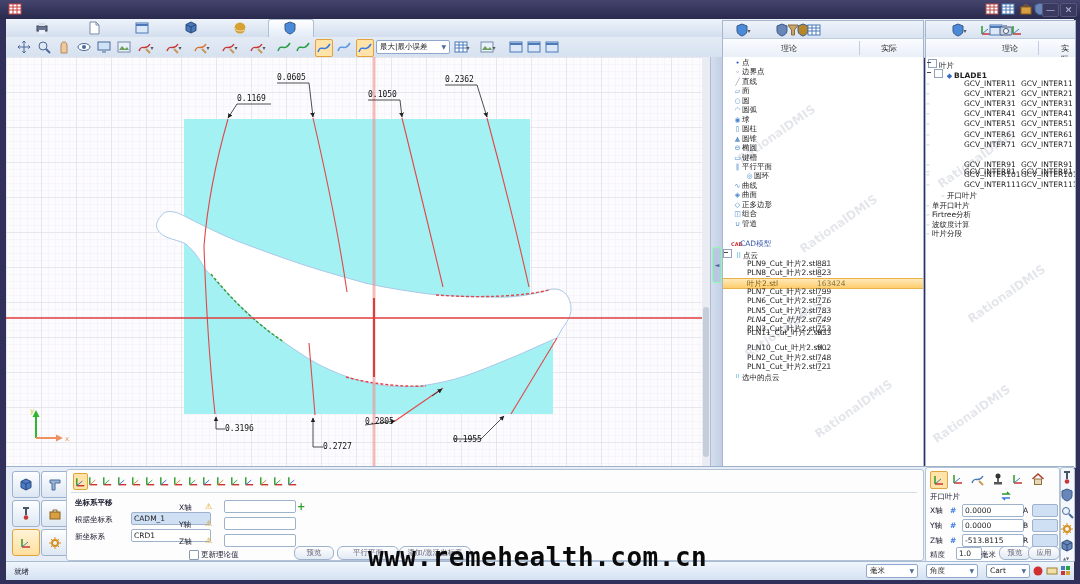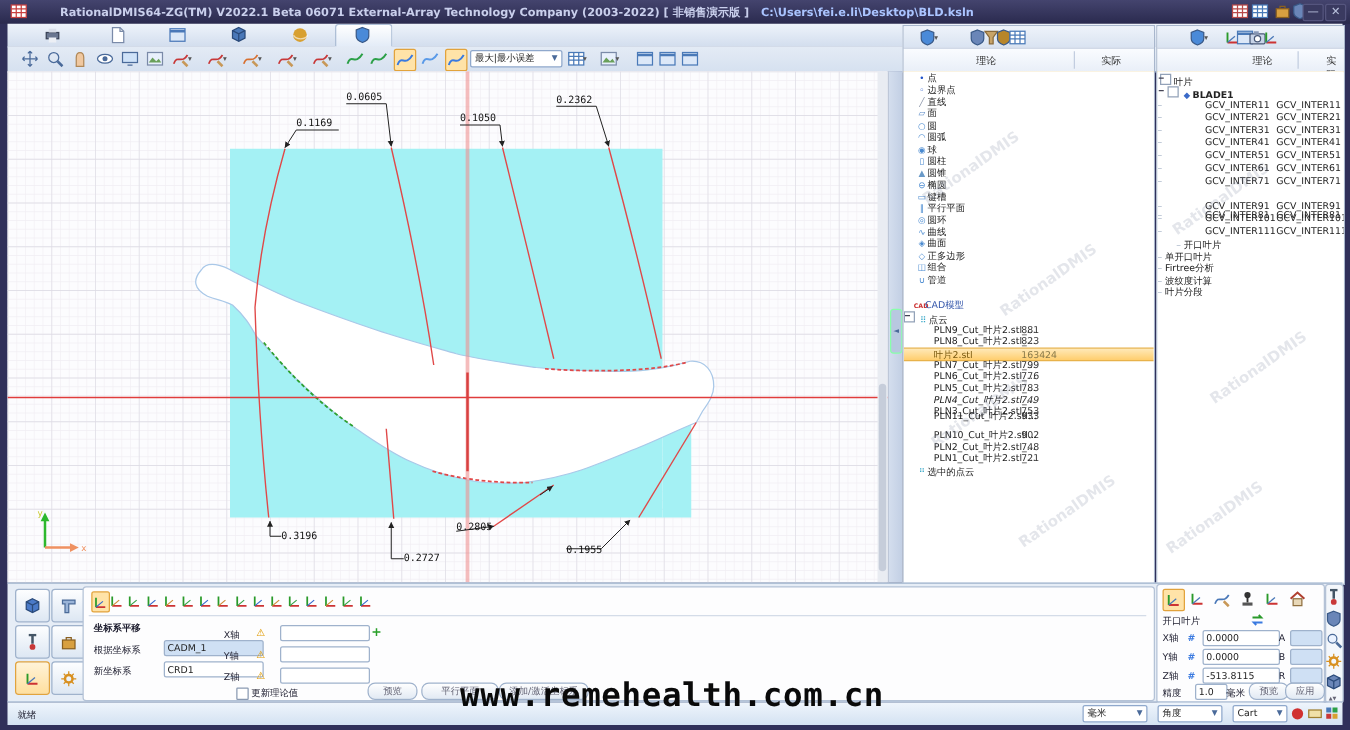--- a/index.html
+++ b/index.html
@@ -58,24 +58,20 @@
 </head>
 <body>
 
 <div id="app">
 
   <div id="titlebar" class="abs">
     <div class="abs" style="left:8px;top:2px" id="appIcon"><svg width="14" height="14" viewBox="0 0 14 14" xmlns="http://www.w3.org/2000/svg">
           <rect x="1" y="2" width="12" height="10" fill="#fff" stroke="#c84040"></rect>
           <path d="M1 5h12M1 8h12M5 2v10M9 2v10" stroke="#c84040"></path>
         </svg></div>
-    <div class="ttext">
-      <span>RationalDMIS64-ZG(TM) V2022.1 Beta 06071   External-Array Technology Company (2003-2022) [ 非销售演示版 ]</span>&nbsp;&nbsp;
-      <span class="tpath">C:\Users\fei.e.li\Desktop\BLD.ksln</span>
-    </div>
     <div id="tbIcons">
         <div class="ticon" style="left: 985px; top: 2px; position: absolute; width: 14px; height: 14px;">
           <svg width="14" height="14" viewBox="0 0 14 14" xmlns="http://www.w3.org/2000/svg">
             <rect x="1" y="2" width="12" height="10" fill="#fff" stroke="#b84a4a"></rect>
             <path d="M1 5h12M1 8h12M5 2v10M9 2v10" stroke="#b84a4a"></path>
           </svg>
         </div>
         <div class="ticon" style="left: 1001px; top: 2px; position: absolute; width: 14px; height: 14px;">
           <svg width="14" height="14" viewBox="0 0 14 14" xmlns="http://www.w3.org/2000/svg">
             <rect x="1" y="2" width="12" height="10" fill="#fff" stroke="#4a7ab8"></rect>
@@ -394,21 +390,21 @@
         <div class="trow" style="top: 19.9px;"><span style="display:inline-block;width:10px"></span><span class="gi" style="color:#8a94a8">╱</span><span>直线</span></div>
         <div class="trow" style="top: 29.35px;"><span style="display:inline-block;width:10px"></span><span class="gi" style="color:#5a8ac8">▱</span><span>面</span></div>
         <div class="trow" style="top: 38.8px;"><span style="display:inline-block;width:10px"></span><span class="gi" style="color:#4a8ad0">○</span><span>圆</span></div>
         <div class="trow" style="top: 48.25px;"><span style="display:inline-block;width:10px"></span><span class="gi" style="color:#4a8ad0">◠</span><span>圆弧</span></div>
         <div class="trow" style="top: 57.7px;"><span style="display:inline-block;width:10px"></span><span class="gi" style="color:#4a8ad0">◉</span><span>球</span></div>
         <div class="trow" style="top: 67.15px;"><span style="display:inline-block;width:10px"></span><span class="gi" style="color:#4a8ad0">▯</span><span>圆柱</span></div>
         <div class="trow" style="top: 76.6px;"><span style="display:inline-block;width:10px"></span><span class="gi" style="color:#6a9ac8">▲</span><span>圆锥</span></div>
         <div class="trow" style="top: 86.05px;"><span style="display:inline-block;width:10px"></span><span class="gi" style="color:#4a8ad0">⊖</span><span>椭圆</span></div>
         <div class="trow" style="top: 95.5px;"><span style="display:inline-block;width:10px"></span><span class="gi" style="color:#4a8ad0">▭</span><span>键槽</span></div>
         <div class="trow" style="top: 104.95px;"><span style="display:inline-block;width:10px"></span><span class="gi" style="color:#4a8ad0">∥</span><span>平行平面</span></div>
-        <div class="trow" style="top: 114.4px;"><span style="display:inline-block;width:10px"></span><span class="gi" style="color:#4a8ad0">◎</span><span>圆环</span></div>
+        <div class="trow" style="top: 114.4px; padding-left: 12px;"><span style="display:inline-block;width:10px"></span><span class="gi" style="color:#4a8ad0">◎</span><span>圆环</span></div>
         <div class="trow" style="top: 123.85px;"><span style="display:inline-block;width:10px"></span><span class="gi" style="color:#4a8ad0">∿</span><span>曲线</span></div>
         <div class="trow" style="top: 133.3px;"><span style="display:inline-block;width:10px"></span><span class="gi" style="color:#4a8ad0">◈</span><span>曲面</span></div>
         <div class="trow" style="top: 142.75px;"><span style="display:inline-block;width:10px"></span><span class="gi" style="color:#4a8ad0">◇</span><span>正多边形</span></div>
         <div class="trow" style="top: 152.2px;"><span style="display:inline-block;width:10px"></span><span class="gi" style="color:#4a8ad0">◫</span><span>组合</span></div>
         <div class="trow" style="top: 161.65px;"><span style="display:inline-block;width:10px"></span><span class="gi" style="color:#4a8ad0">∪</span><span>管道</span></div>
         <div class="trow" style="top: 182px;"><span style="display:inline-block;width:8px"></span><span class="gi" style="color:#cc3333;font-size:5px;font-weight:bold">CAD</span><span style="color:#3355aa">CAD模型</span></div>
         <div class="trow" style="top: 192px;"><span class="exp" style="position:static;display:inline-block;margin-right:2px"></span><span class="gi" style="color:#3aa8c8">⠿</span><span>点云</span></div>
         <div class="trow cloudrow" style="top: 202px;"><span style="display:inline-block;width:24px"></span><span style="">PLN9_Cut_叶片2.stl_...</span><span class="cnt">881</span></div>
         <div class="trow cloudrow" style="top: 211.35px;"><span style="display:inline-block;width:24px"></span><span style="">PLN8_Cut_叶片2.stl_...</span><span class="cnt">823</span></div>
         <div class="trow cloudrow sel" style="top: 220.7px;"><span style="display:inline-block;width:24px"></span><span style="color:#7a5a10">叶片2.stl</span><span class="cnt">163424</span></div>

